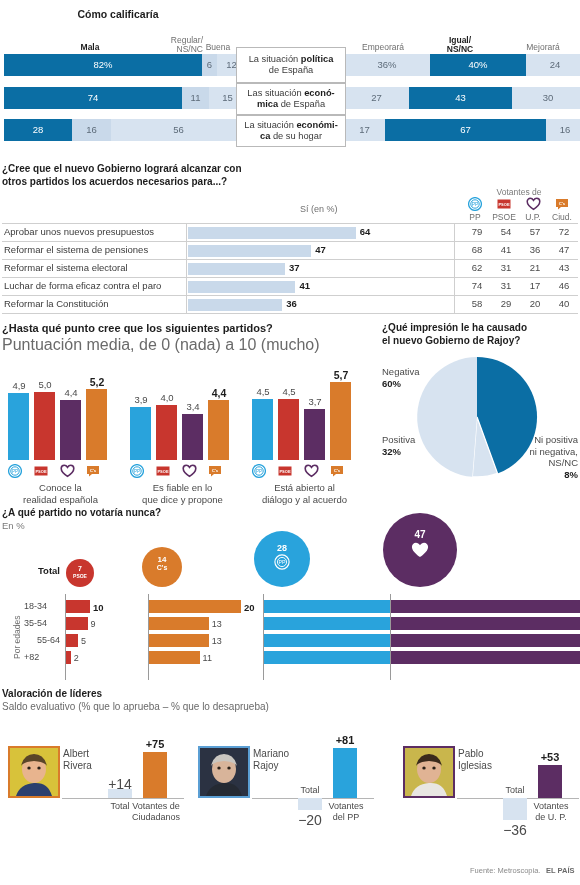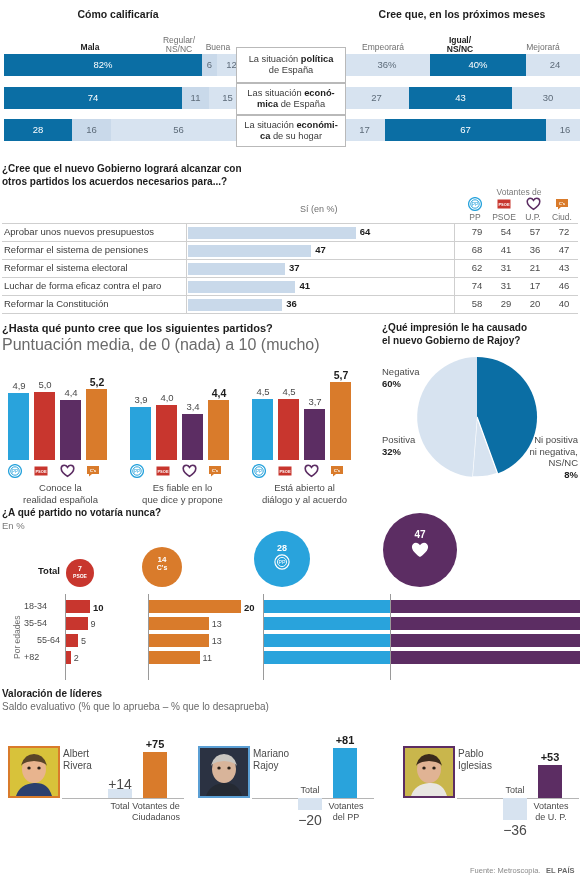--- a/index.html
+++ b/index.html
@@ -81,24 +81,23 @@
   .vval{position:absolute;font-size:14px;color:#4a4a4a;text-align:center;}
   .vval.hi{font-weight:bold;color:#1d1d1d;font-size:11px;}
   .foot{position:absolute;font-size:7.5px;color:#8a8a8a;}
   .foot.pais{font-weight:bold;color:#6a6a6a;}
 </style>
 </head>
 <body>
 
 <div class="sec" id="s1">
   <div class="h1" style="left:0;width:236px;">Cómo calificaría</div>
-  <div class="h1" style="left:344px;width:236px;">Cree que, en los próximos meses</div>
 
   <div class="colhdr b" style="left:10px;top:43px;width:160px;">Mala</div>
-  <div class="colhdr" style="left:155px;top:36px;width:48px;">
+  <div class="colhdr" style="left:155px;top:36px;width:48px;text-align:right;">
     <span>Regular/</span><br>
     <span>NS/NC</span>
   </div>
   <div class="colhdr" style="left:201px;top:43px;width:34px;">Buena</div>
   <div class="colhdr" style="left:350px;top:43px;width:66px;">Empeorará</div>
   <div class="colhdr b" style="left:418px;top:36px;width:84px;">
     <span>Igual/</span><br>
     <span>NS/NC</span>
   </div>
   <div class="colhdr" style="left:510px;top:43px;width:66px;">Mejorará</div>

